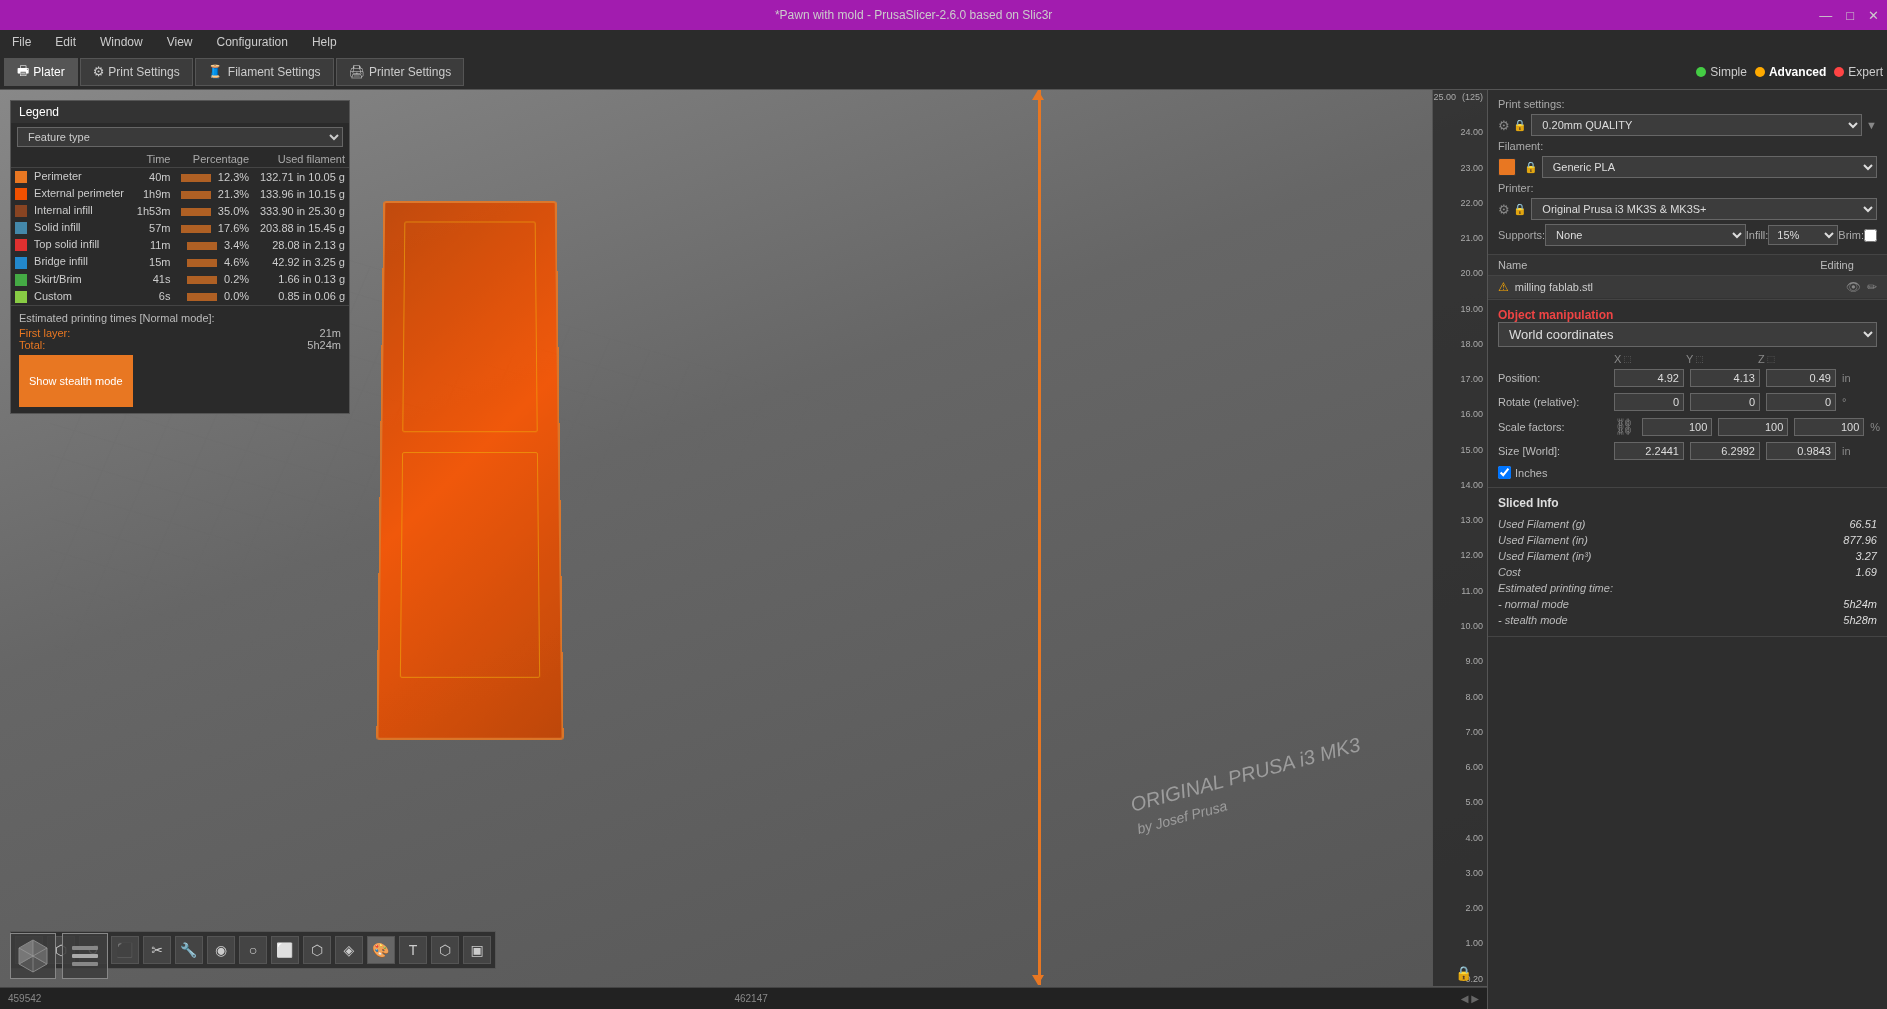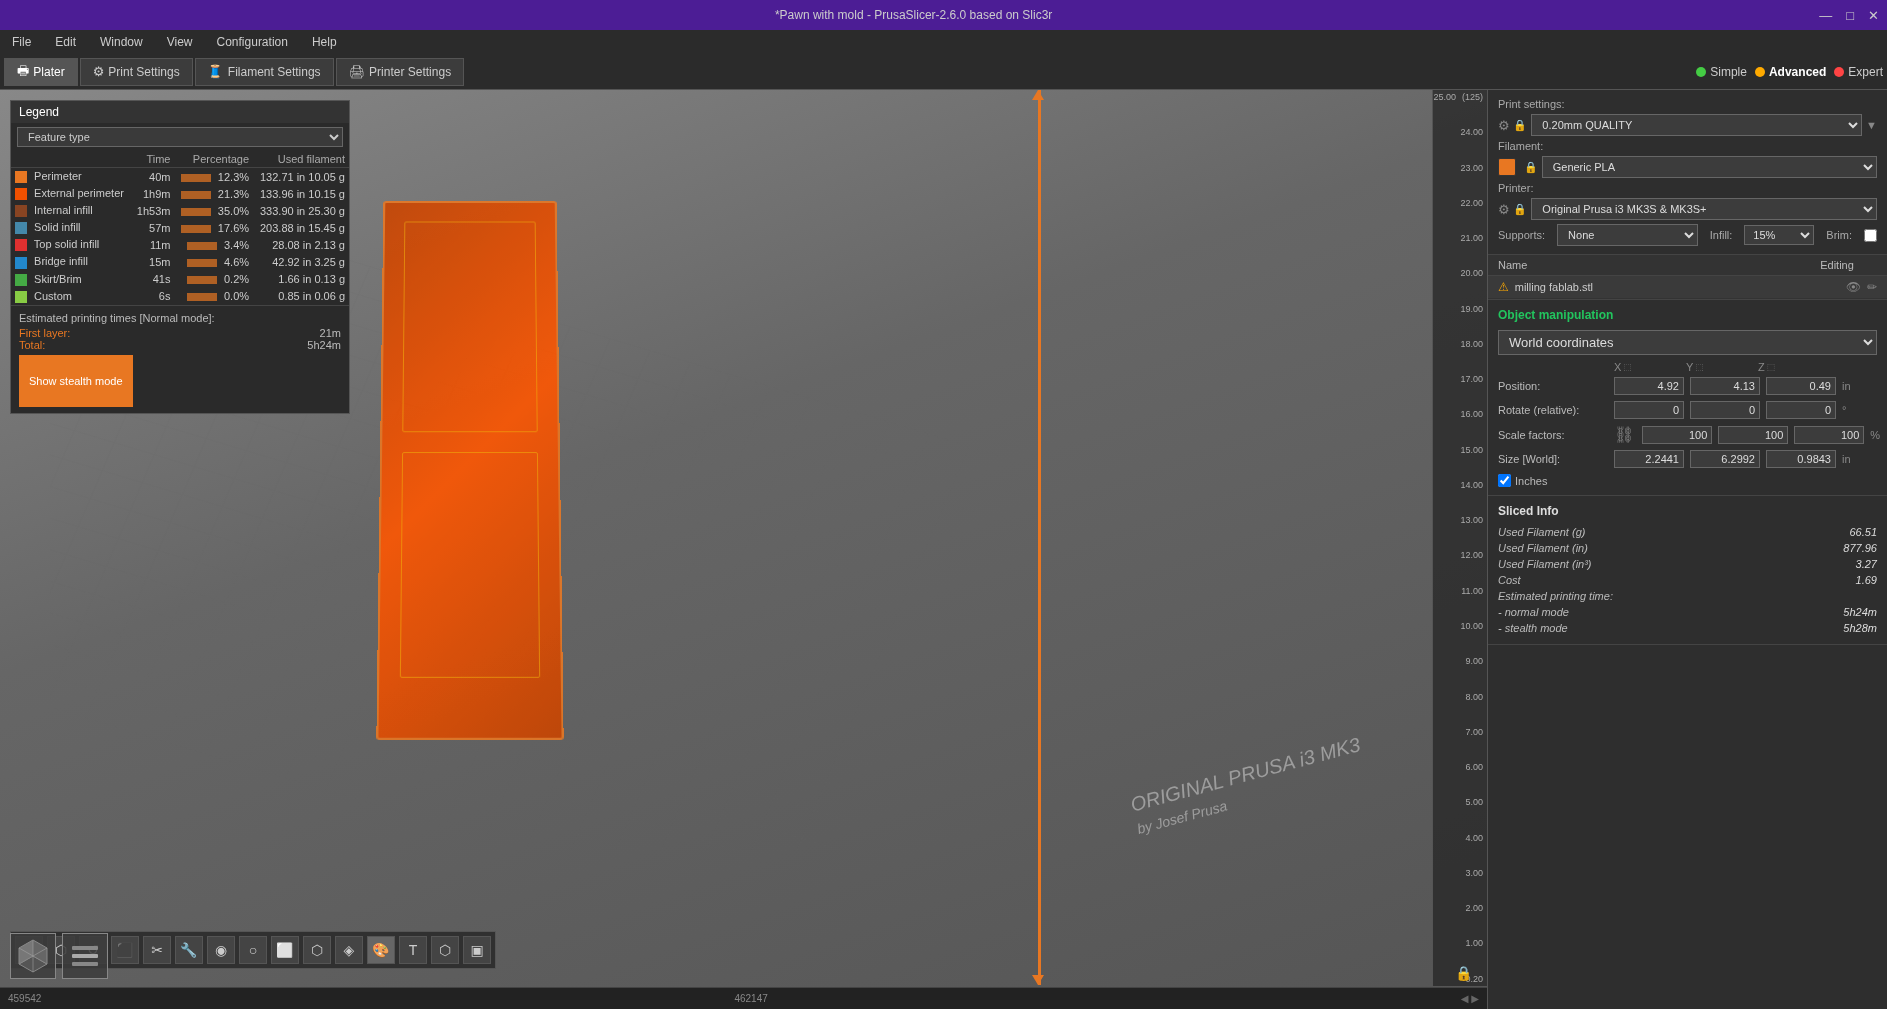--- a/index.html
+++ b/index.html
@@ -1,19 +1,19 @@
 <!DOCTYPE html>
 <html><head>
   <meta charset="utf-8">
   <style>
     * { box-sizing: border-box; margin: 0; padding: 0; }
     body { background: #3a3a3a; font-family: 'Segoe UI', Arial, sans-serif; font-size: 12px; color: #ddd; width: 1887px; height: 1009px; overflow: hidden; }
 
     
-    #title-bar { background: #4c1d95; height: 30px; display: flex; align-items: center; justify-content: space-between; padding: 0 8px; color: #ccc; font-size: 12px; }
+    #title-bar { background: #a21caf; height: 30px; display: flex; align-items: center; justify-content: space-between; padding: 0 8px; color: #ccc; font-size: 12px; }
 
     
     #menu-bar { background: #2b2b2b; height: 24px; display: flex; align-items: center; padding: 0 8px; gap: 16px; font-size: 12px; color: #ccc; }
     #menu-bar span { cursor: pointer; padding: 2px 4px; }
 
     
     #toolbar { background: #2b2b2b; height: 36px; display: flex; align-items: center; padding: 0 4px; gap: 2px; border-bottom: 1px solid #555; }
     .tab-btn { background: #3c3c3c; border: 1px solid #555; color: #ccc; padding: 4px 12px; cursor: pointer; font-size: 12px; display: flex; align-items: center; gap: 4px; height: 28px; }
     .tab-btn.active { background: #555; color: #fff; }
 
@@ -64,21 +64,21 @@
     .col-name { flex: 1; color: #bbb; font-size: 11px; }
     .col-editing { color: #bbb; font-size: 11px; width: 80px; text-align: center; }
     .object-row { display: flex; align-items: center; padding: 4px 10px; background: #3a3a3a; border-bottom: 1px solid #333; gap: 6px; }
     .warning-icon { color: #fa0; font-size: 12px; }
     .object-name { flex: 1; color: #ccc; font-size: 11px; }
     .eye-icon { color: #888; font-size: 12px; cursor: pointer; }
     .edit-icon { color: #888; font-size: 12px; cursor: pointer; }
 
     
     #obj-manip { padding: 8px 10px; border-bottom: 1px solid #444; }
-    #obj-manip h3 { font-size: 12px; color: #22c55e; margin-bottom: 8px; font-weight: bold; }
+    #obj-manip h3 { font-size: 12px; color: #ef4444; font-weight: bold; }
     .manip-row { display: flex; align-items: center; gap: 6px; margin-bottom: 6px; }
     .manip-label { color: #bbb; font-size: 11px; min-width: 110px; }
     .coord-dropdown { background: #3c3c3c; border: 1px solid #666; color: #ddd; padding: 3px 6px; font-size: 13px; flex: 1; cursor: pointer; }
     .coord-input { background: #3c3c3c; border: 1px solid #666; color: #ddd; padding: 2px 4px; font-size: 11px; width: 70px; text-align: right; }
     .unit-label { color: #888; font-size: 11px; }
 
     
     #sliced-info { padding: 8px 10px; border-bottom: 1px solid #444; }
     #sliced-info h3 { font-size: 12px; color: #ddd; margin-bottom: 6px; font-weight: bold; }
     .info-row { display: flex; justify-content: space-between; padding: 2px 0; font-size: 11px; color: #bbb; font-style: italic; }
@@ -420,21 +420,21 @@
       <div style="display:flex;align-items:center;gap:4px;margin-bottom:4px;">
         <span style="color:#aaa;font-size:11px;min-width:90px;">Printer:</span>
       </div>
       <div style="display:flex;align-items:center;gap:4px;margin-bottom:4px;">
         <span style="font-size:13px;color:#888;">⚙</span>
         <span style="font-size:11px;color:#888;">🔒</span>
         <select class="select-box" style="flex:1;">
           <option>Original Prusa i3 MK3S &amp; MK3S+</option>
         </select>
       </div>
-      <div style="display:flex;align-items:center;gap:12px;margin-top:4px;">
+      <div style="display:flex;align-items:center;margin-top:4px;">
         <span style="color:#aaa;font-size:11px;">Supports:</span>
         <select class="supports-select" style="width:100px;">
           <option>None</option>
         </select>
         <span style="color:#aaa;font-size:11px;">Infill:</span>
         <select class="infill-select">
           <option>15%</option>
         </select>
         <span style="color:#aaa;font-size:11px;">Brim:</span>
         <input type="checkbox" style="">

